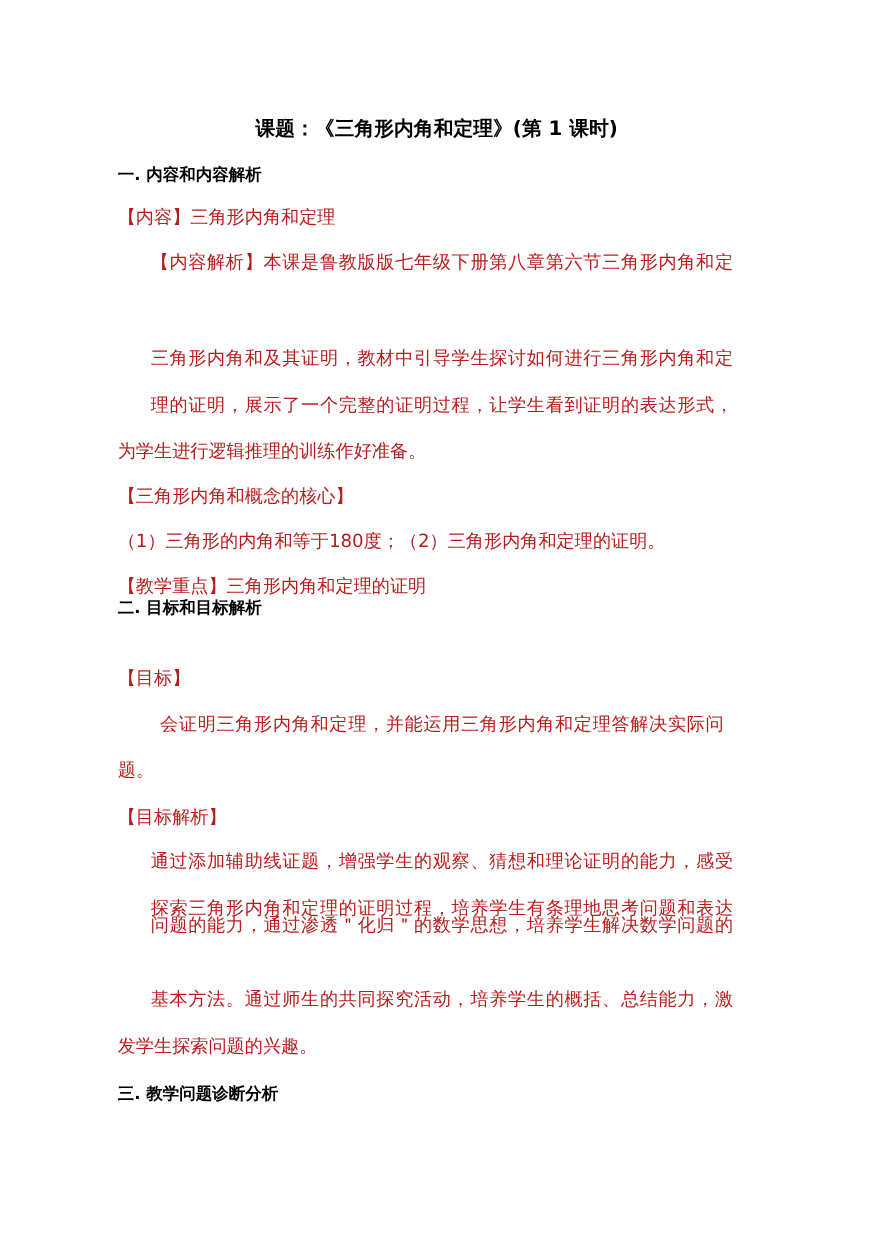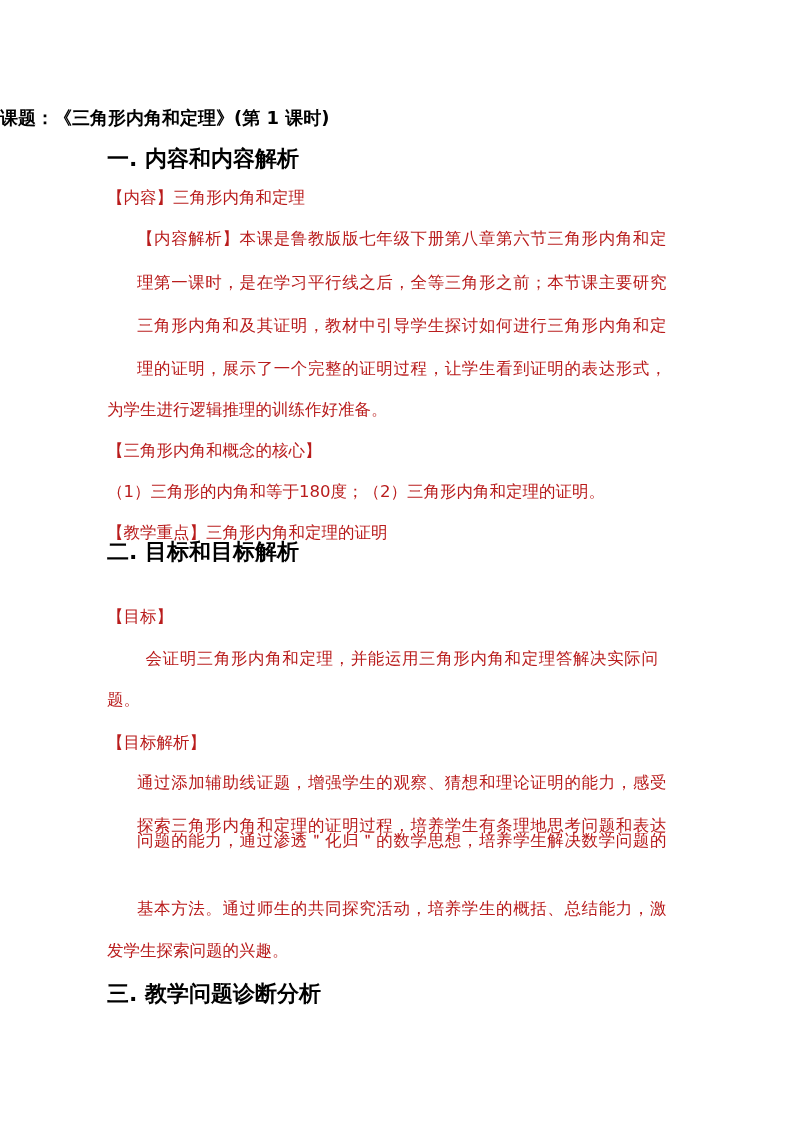--- a/index.html
+++ b/index.html
@@ -9,38 +9,37 @@
       color: #111111;
     }
     .page { position: absolute; left: 0; top: 0; width: 794px; height: 1123px; }
     .line {
       position: absolute; left: 107px; width: 590px;
       font-size: 16.5px; line-height: 22px; white-space: nowrap;
       color: #b91c1c;
     }
     .title {
       position: absolute; left: 0; width: 794px; top: 106px;
-      font-weight: bold; font-size: 18px;
+      text-align: center; font-weight: bold; font-size: 18px;
       line-height: 24px; color: #000;
     }
     .h {
-      font-weight: bold; color: #000; font-size: 22px;
+      font-weight: bold; color: #000; font-size: 15px;
     }
     .justify { letter-spacing: 0.6px; text-align: center; }
   </style>
 </head>
 <body>
 
 <div class="page">
   <div class="title">课题：《三角形内角和定理》(第 1 课时)</div>
 
   <div class="line h" style="top:148px">一. 内容和内容解析</div>
   <div class="line" style="top:187px">【内容】三角形内角和定理</div>
   <div class="line justify" style="top:228px">【内容解析】本课是鲁教版版七年级下册第八章第六节三角形内角和定</div>
-  <div class="line justify" style="top:272px">理第一课时，是在学习平行线之后，全等三角形之前；本节课主要研究</div>
   <div class="line justify" style="top:315px">三角形内角和及其证明，教材中引导学生探讨如何进行三角形内角和定</div>
   <div class="line" style="top:399px">为学生进行逻辑推理的训练作好准备。</div>
   <div class="line justify" style="top:358px">理的证明，展示了一个完整的证明过程，让学生看到证明的表达形式，</div>
   <div class="line" style="top:440px">【三角形内角和概念的核心】</div>
   <div class="line" style="top:481px">（1）三角形的内角和等于180度；（2）三角形内角和定理的证明。</div>
   <div class="line" style="top:522px">【教学重点】三角形内角和定理的证明</div>
 
   <div class="line h" style="top:541px">二. 目标和目标解析</div>
   <div class="line" style="top:606px">【目标】</div>
   <div class="line justify" style="top:648px">会证明三角形内角和定理，并能运用三角形内角和定理答解决实际问</div>

